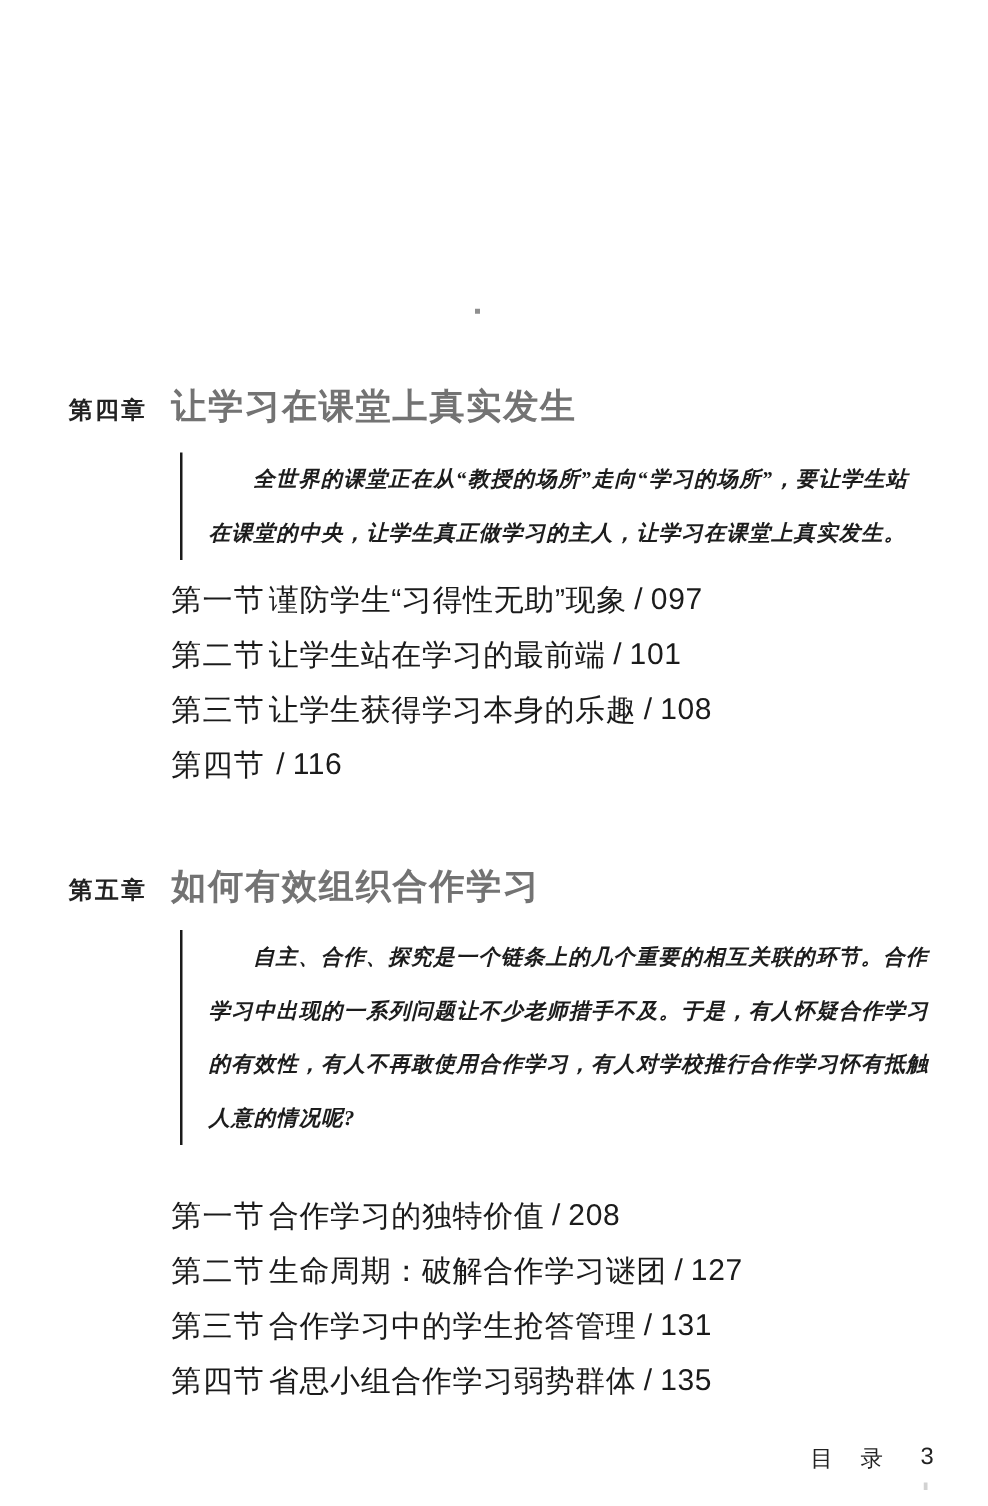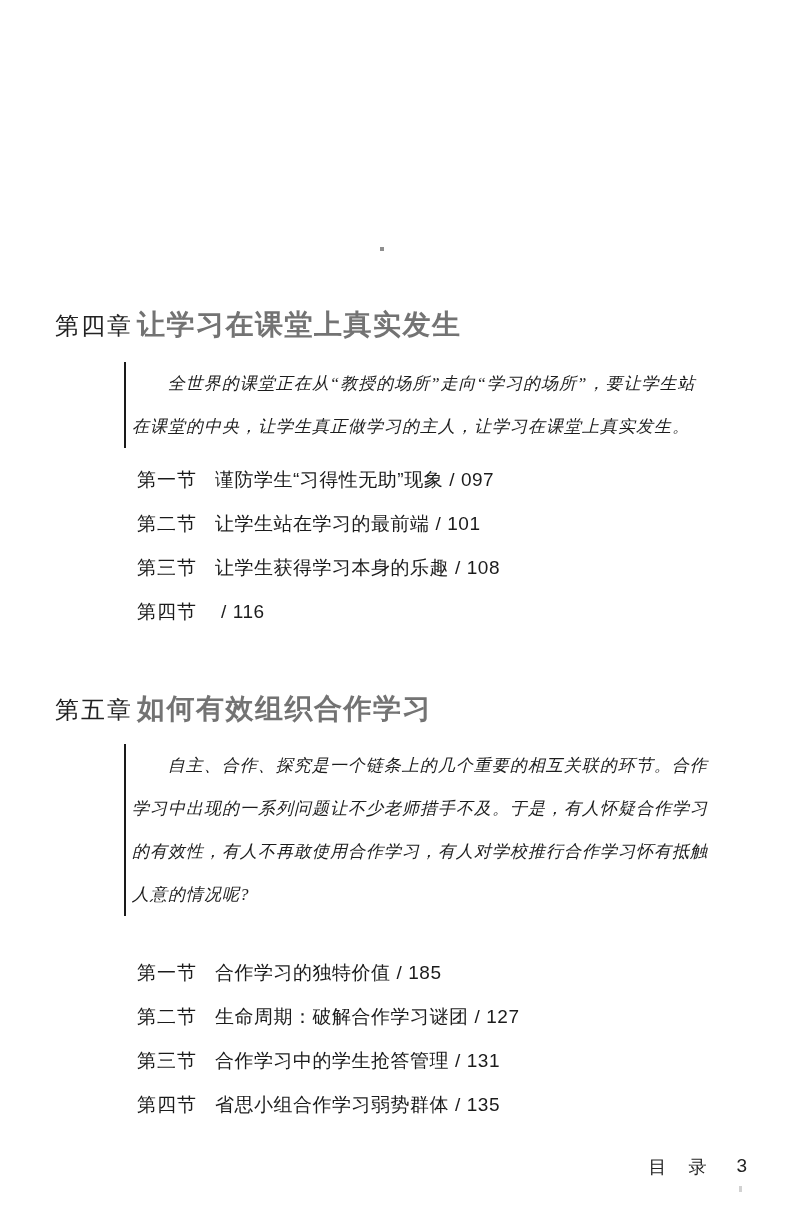--- a/index.html
+++ b/index.html
@@ -10,47 +10,48 @@
     color:#1e1e1e;
     font-family:"Liberation Sans",sans-serif;
     overflow:hidden;
   }
   
   .chapter-heading{
     position:absolute;left:55px;
     display:flex;align-items:baseline;
   }
   .ch-num{
-    font-size:24px;font-weight:400;letter-spacing:2px;
+    font-size:19px;font-weight:700;letter-spacing:2px;
     width:82px;flex:none;color:#222;
   }
   .ch-title{
     font-size:28px;font-weight:700;letter-spacing:1.5px;color:#737373;
   }
   .pos-ch4{top:306px;}
   .pos-ch5{top:690px;}
   
   .quote{
-    position:absolute;left:124px;width:600px;
+    position:absolute;left:144px;width:600px;
     border-left:2px solid #1a1a1a;
-    padding-left:6px;
+    padding-left:21px;
     font-family:"Liberation Serif","DejaVu Serif",serif;
     font-style:italic;
     font-size:17px;color:#1c1c1c;
     letter-spacing:1px;
+    font-weight:bold;
   }
   .qline{line-height:43px;white-space:nowrap;}
   .indent{text-indent:2.1em;}
   .pos-q4{top:362px;}
   .pos-q5{top:744px;}
   
   .sections{position:absolute;left:137px;}
   .row{
     height:44px;display:flex;align-items:center;
-    font-size:19px;color:#1b1b1b;letter-spacing:0.5px;
+    font-size:24px;color:#1b1b1b;letter-spacing:0.5px;
     white-space:nowrap;
   }
   .sec-label{width:78px;flex:none;letter-spacing:1px;}
   .sep{margin:0 6px;}
   .pos-s4{top:458px;}
   .pos-s5{top:951px;}
   
   .footer{
     position:absolute;top:1155px;right:43px;
     display:flex;align-items:flex-start;
@@ -120,21 +121,21 @@
     <div class="qline">学习中出现的一系列问题让不少老师措手不及。于是，有人怀疑合作学习</div>
     <div class="qline">的有效性，有人不再敢使用合作学习，有人对学校推行合作学习怀有抵触</div>
     <div class="qline">人意的情况呢?</div>
   </div>
 
   <div class="sections pos-s5">
     <div class="row">
       <span class="sec-label">第一节</span>
       <span>合作学习的独特价值</span>
       <span class="sep">/</span>
-      <span>185</span>
+      <span>208</span>
     </div>
     <div class="row">
       <span class="sec-label">第二节</span>
       <span>生命周期：破解合作学习谜团</span>
       <span class="sep">/</span>
       <span>127</span>
     </div>
     <div class="row">
       <span class="sec-label">第三节</span>
       <span>合作学习中的学生抢答管理</span>

